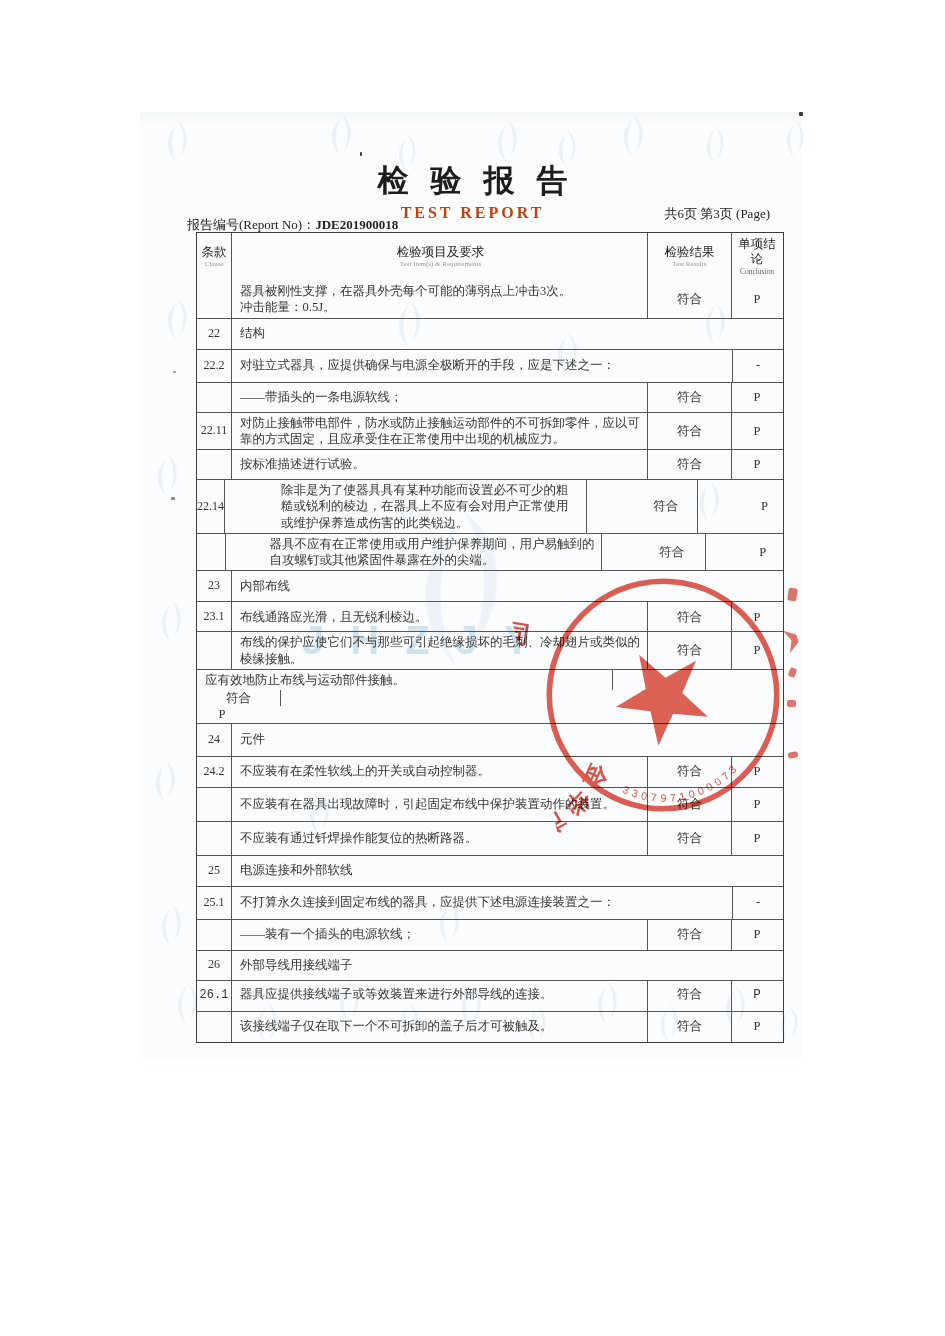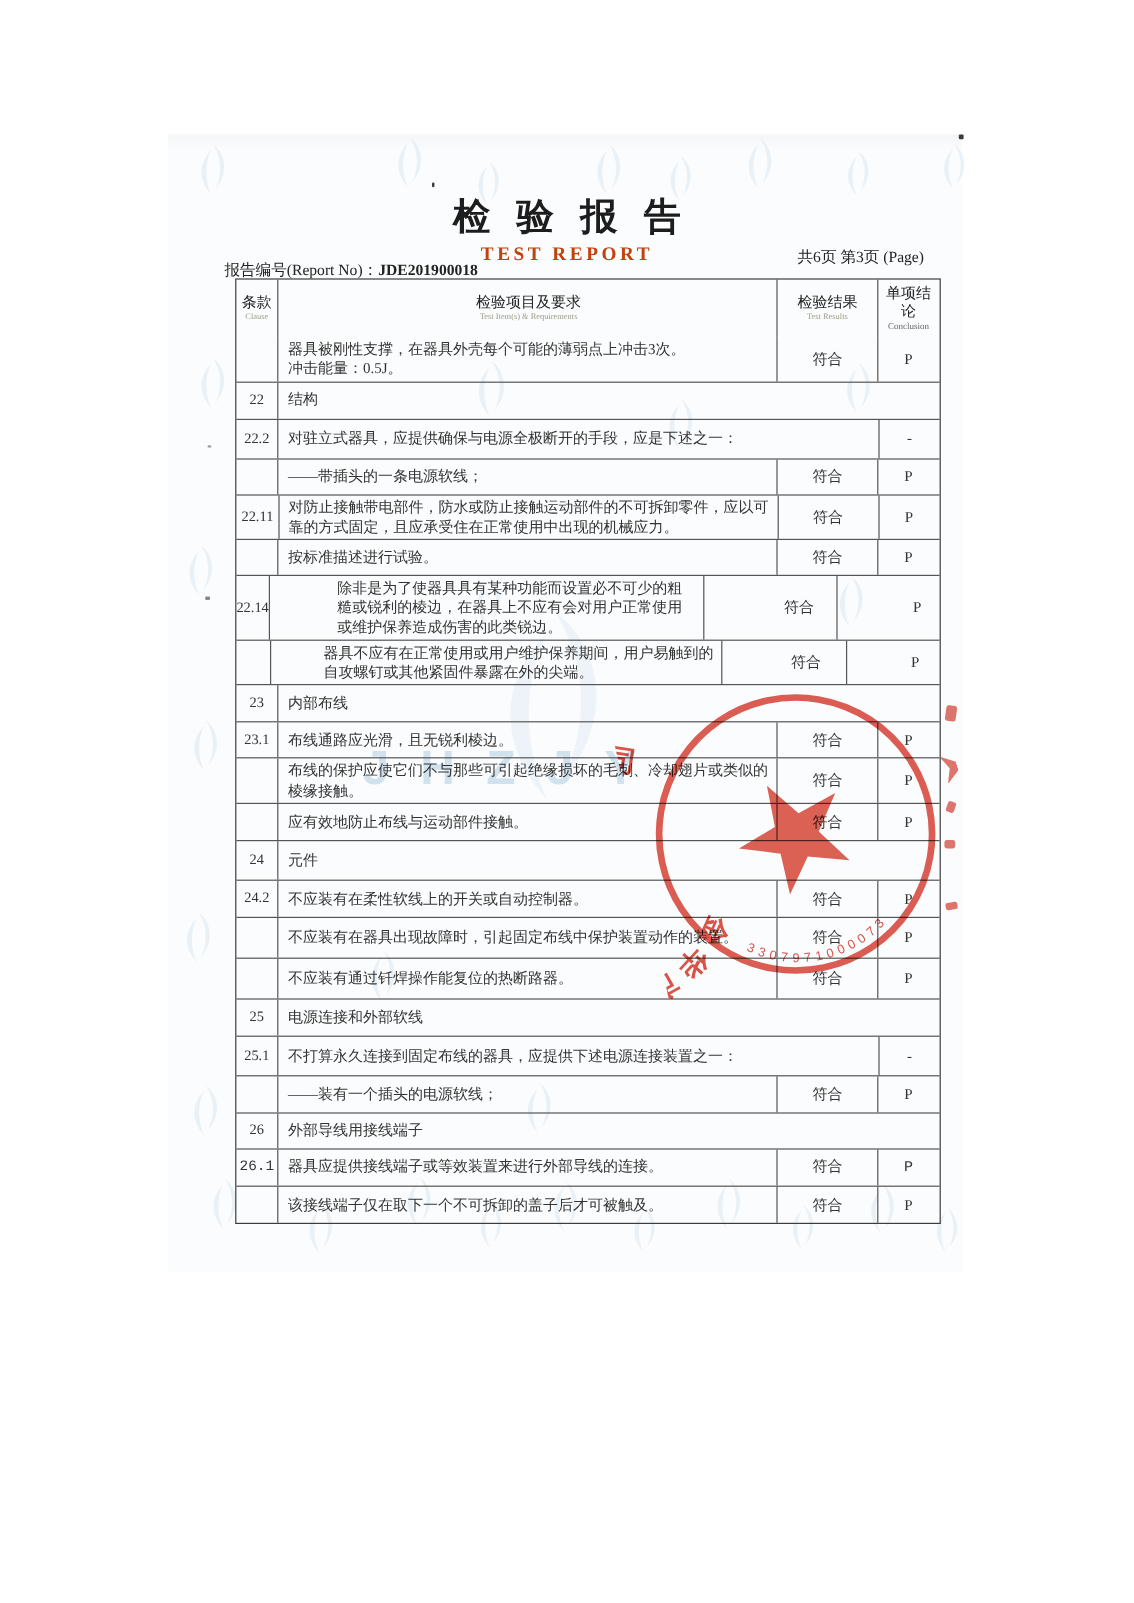--- a/index.html
+++ b/index.html
@@ -346,21 +346,21 @@
         <div class="tcell c-clause">22.2</div>
         <div class="tcell c-merge">对驻立式器具，应提供确保与电源全极断开的手段，应是下述之一：</div>
         <div class="tcell c-concl">-</div>
       </div>
       <div class="trow" style="min-height: 29px;">
         <div class="tcell c-clause"></div>
         <div class="tcell c-item">——带插头的一条电源软线；</div>
         <div class="tcell c-result">符合</div>
         <div class="tcell c-concl">P</div>
       </div>
-      <div class="trow" style="min-height: 36px; justify-content: center;">
+      <div class="trow" style="min-height: 36px;">
         <div class="tcell c-clause">22.11</div>
         <div class="tcell c-item">对防止接触带电部件，防水或防止接触运动部件的不可拆卸零件，应以可靠的方式固定，且应承受住在正常使用中出现的机械应力。</div>
         <div class="tcell c-result">符合</div>
         <div class="tcell c-concl">P</div>
       </div>
       <div class="trow" style="min-height: 29px;">
         <div class="tcell c-clause"></div>
         <div class="tcell c-item">按标准描述进行试验。</div>
         <div class="tcell c-result">符合</div>
         <div class="tcell c-concl">P</div>
@@ -386,21 +386,21 @@
         <div class="tcell c-item">布线通路应光滑，且无锐利棱边。</div>
         <div class="tcell c-result">符合</div>
         <div class="tcell c-concl">P</div>
       </div>
       <div class="trow" style="min-height: 34px;">
         <div class="tcell c-clause"></div>
         <div class="tcell c-item">布线的保护应使它们不与那些可引起绝缘损坏的毛刺、冷却翅片或类似的棱缘接触。</div>
         <div class="tcell c-result">符合</div>
         <div class="tcell c-concl">P</div>
       </div>
-      <div class="trow" style="min-height: 30px;">
+      <div class="trow" style="min-height: 30px; flex-direction: column;">
         <div class="tcell c-clause"></div>
         <div class="tcell c-item">应有效地防止布线与运动部件接触。</div>
         <div class="tcell c-result">符合</div>
         <div class="tcell c-concl">P</div>
       </div>
       <div class="trow" style="min-height: 32px;">
         <div class="tcell c-clause">24</div>
         <div class="tcell c-wide">元件</div>
       </div>
       <div class="trow" style="min-height: 30px;">

